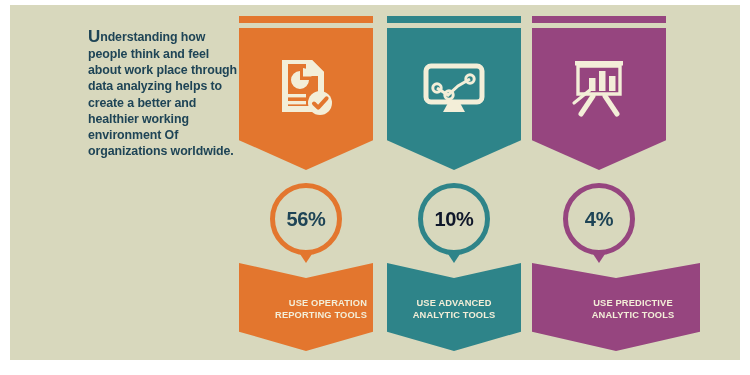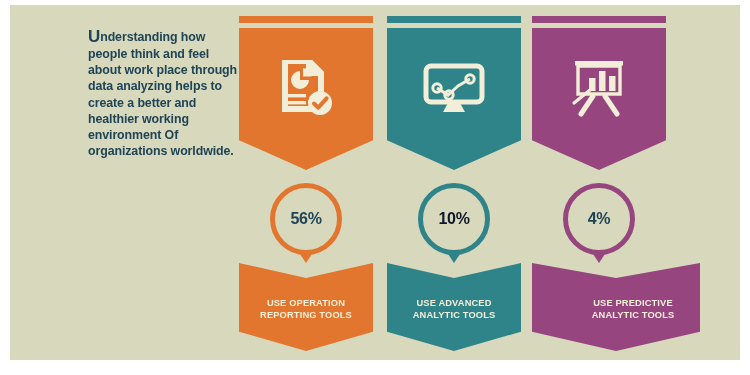--- a/index.html
+++ b/index.html
@@ -94,21 +94,21 @@
     border-width: 5px;
     border-style: solid;
     box-sizing: border-box;
     background: transparent;
     display: flex;
     align-items: center;
     justify-content: center;
   }
   .pct-circle .pct-text {
     color: #1e4456;
-    font-size: 16px;
+    font-size: 20px;
     font-weight: bold;
     letter-spacing: -0.3px;
   }
   
   .pct-pointer {
     position: absolute;
     top: 246px;
     left: 66px;
     width: 0;
     height: 0;
@@ -167,21 +167,21 @@
         </svg>
       </span>
     </div>
 
     <div class="pct-circle" style="border-color: rgb(227, 118, 46);">
       <span class="pct-text" style="color: rgb(30, 68, 86);">56%</span>
     </div>
     <div class="pct-pointer" style="border-top-color: rgb(227, 118, 46);"></div>
 
     <div class="bottom-banner" style="background: rgb(227, 118, 46);">
-      <span class="caption" style="color: rgb(243, 238, 216);">USE OPERATION REPORTING TOOLS</span>
+      <span class="caption" style="color: rgb(243, 238, 216); text-align: right;">USE OPERATION REPORTING TOOLS</span>
     </div>
   </div>
 
   <div class="column col-1">
     <div class="top-rule" style="background: rgb(46, 132, 137);"></div>
 
     <div class="top-banner" style="background: rgb(46, 132, 137);">
       <span class="icon-wrap">
         <svg viewBox="0 0 64 64">
           <rect x="4" y="10" width="56" height="36" rx="5" ry="5" fill="none" stroke="#f3eed8" stroke-width="5"></rect>

